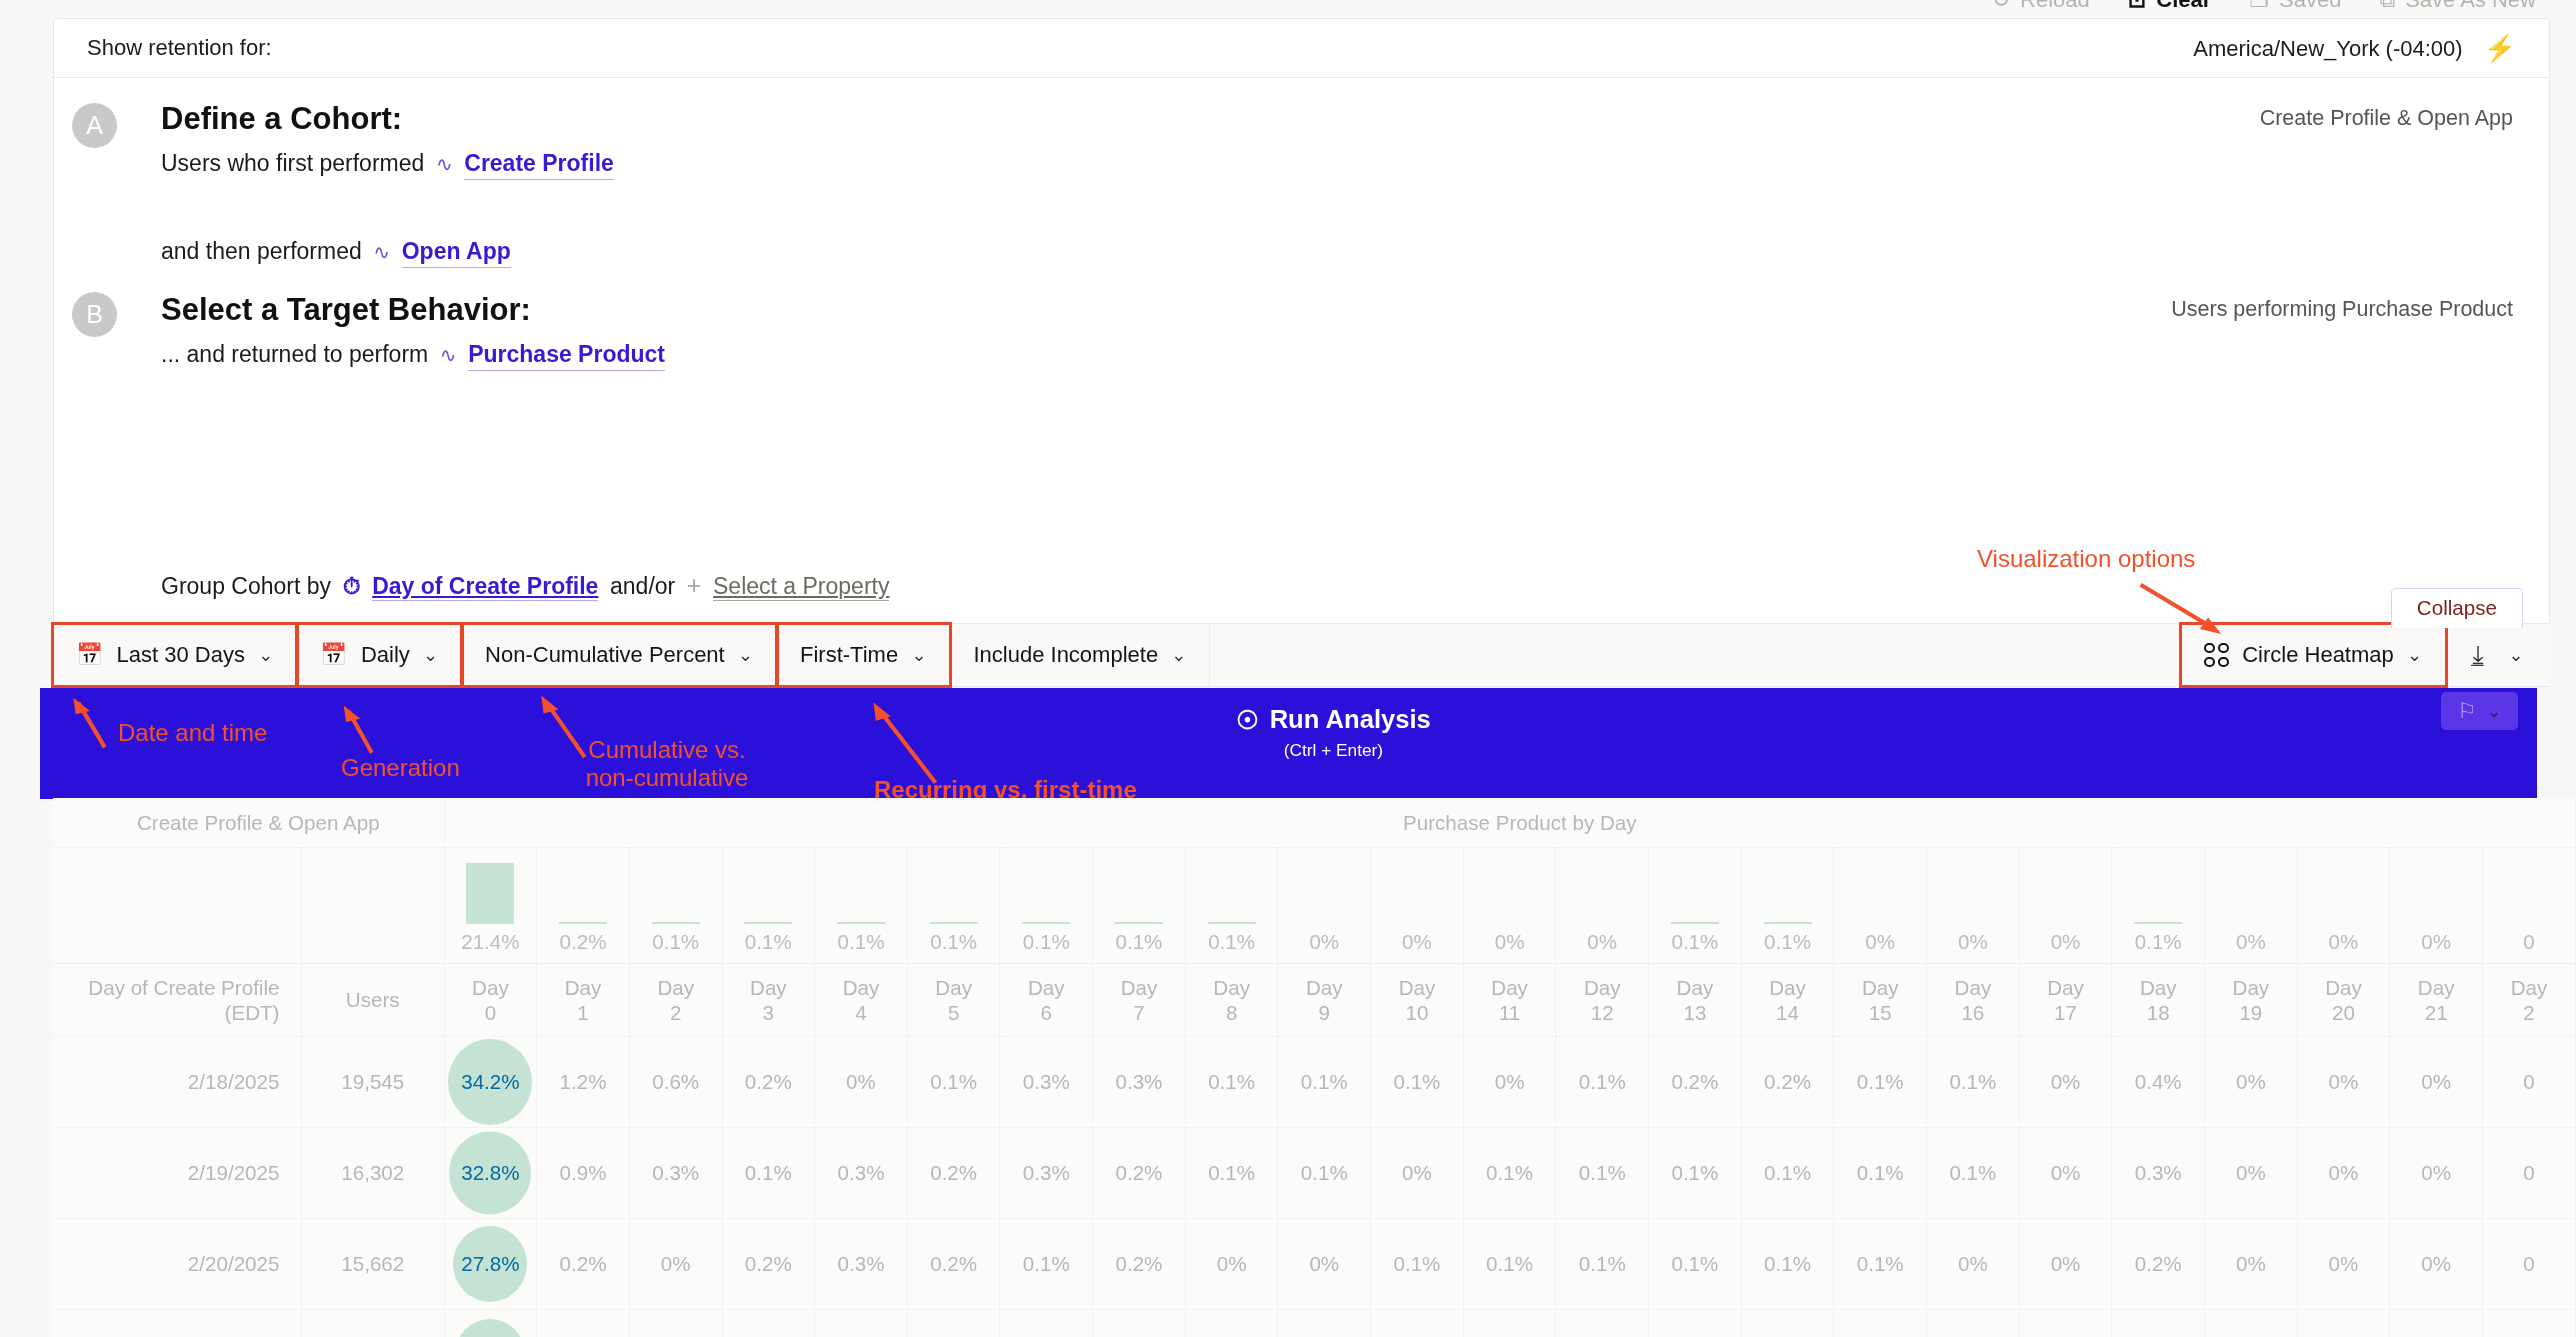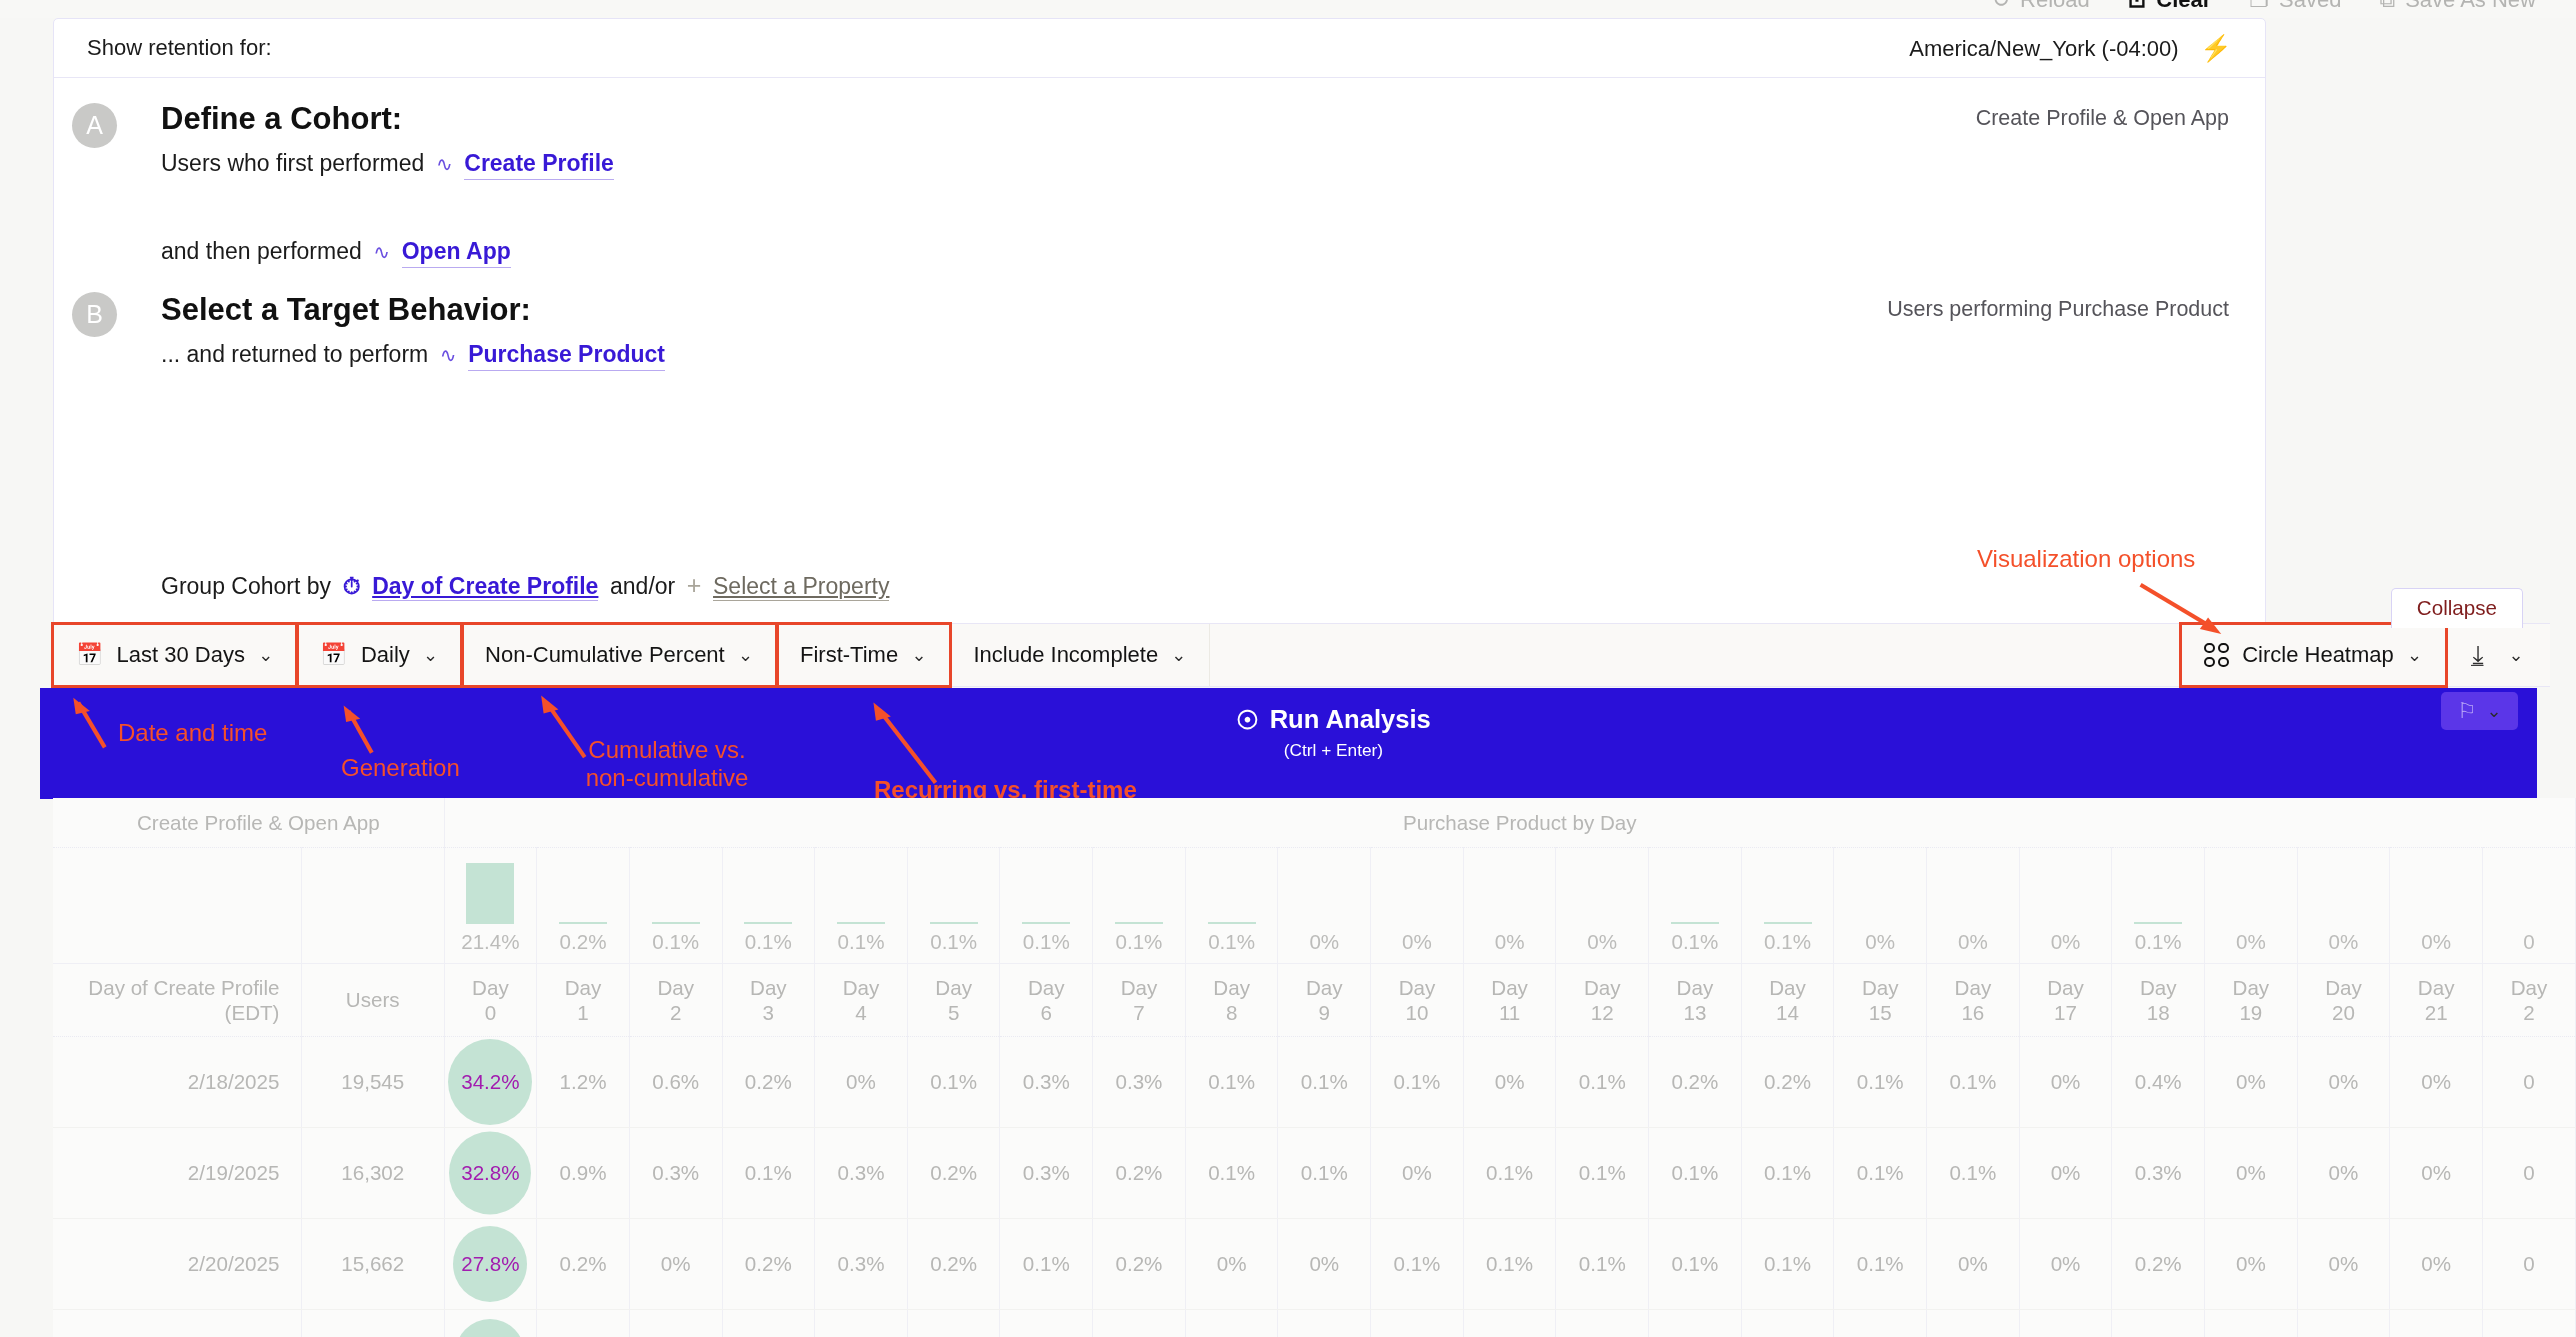--- a/index.html
+++ b/index.html
@@ -20,21 +20,21 @@
     position: absolute; right: 40px; top: -18px;
     display: flex; align-items: center; gap: 38px;
     height: 36px; color: #b4b4b2; font-size: 22px; white-space: nowrap;
   }
   .tsitem { display: flex; align-items: center; gap: 10px; }
   .tsitem.active { color: #111; font-weight: 700; }
   .ts-ic { display: inline-block; }
 
   
   .card {
-    position: absolute; left: 53px; top: 18px; width: 2213px; height: 632px;
+    position: absolute; left: 53px; top: 18px; width: 2497px; height: 632px;
     background: #ffffff; border: 1.7px solid #e6e4f7; border-radius: 5px;
   }
   .rowline { border-bottom: 1.7px solid #e8e6f6; }
 
   .showret {
     position: relative; height: 59px; display: flex; align-items: center;
     padding: 0 33px;
   }
   .showret-label { font-size: 22px; color: #1b1b1b; }
   .tz-wrap {
@@ -150,21 +150,21 @@
     border-bottom: 1.7px dotted #eaeaf2; }
   .hdrrow td.lbl { text-align: right; padding-right: 21.5px; }
 
   .datarow td { height: 91px; border-bottom: 0.8px solid #f2f2f0; }
   .datarow td.lbl { text-align: right; padding-right: 21.5px; color: #b7b7b5; }
   .circle-cell { position: relative; }
   .circle {
     position: absolute; left: 50%; top: 50%; transform: translate(-50%,-50%);
     background: #c4e3d4; border-radius: 50%;
   }
-  .circle-txt { position: relative; z-index: 2; color: #a21caf; }
+  .circle-txt { position: relative; z-index: 2; color: #0369a1; }
 </style>
 </head>
 <body>
 
 <div id="root">
 
   <div class="topstrip">
     <div class="topstrip-inner" id="topbar-items">
         <div class="tsitem">
           <span class="ts-ic">↻</span>

